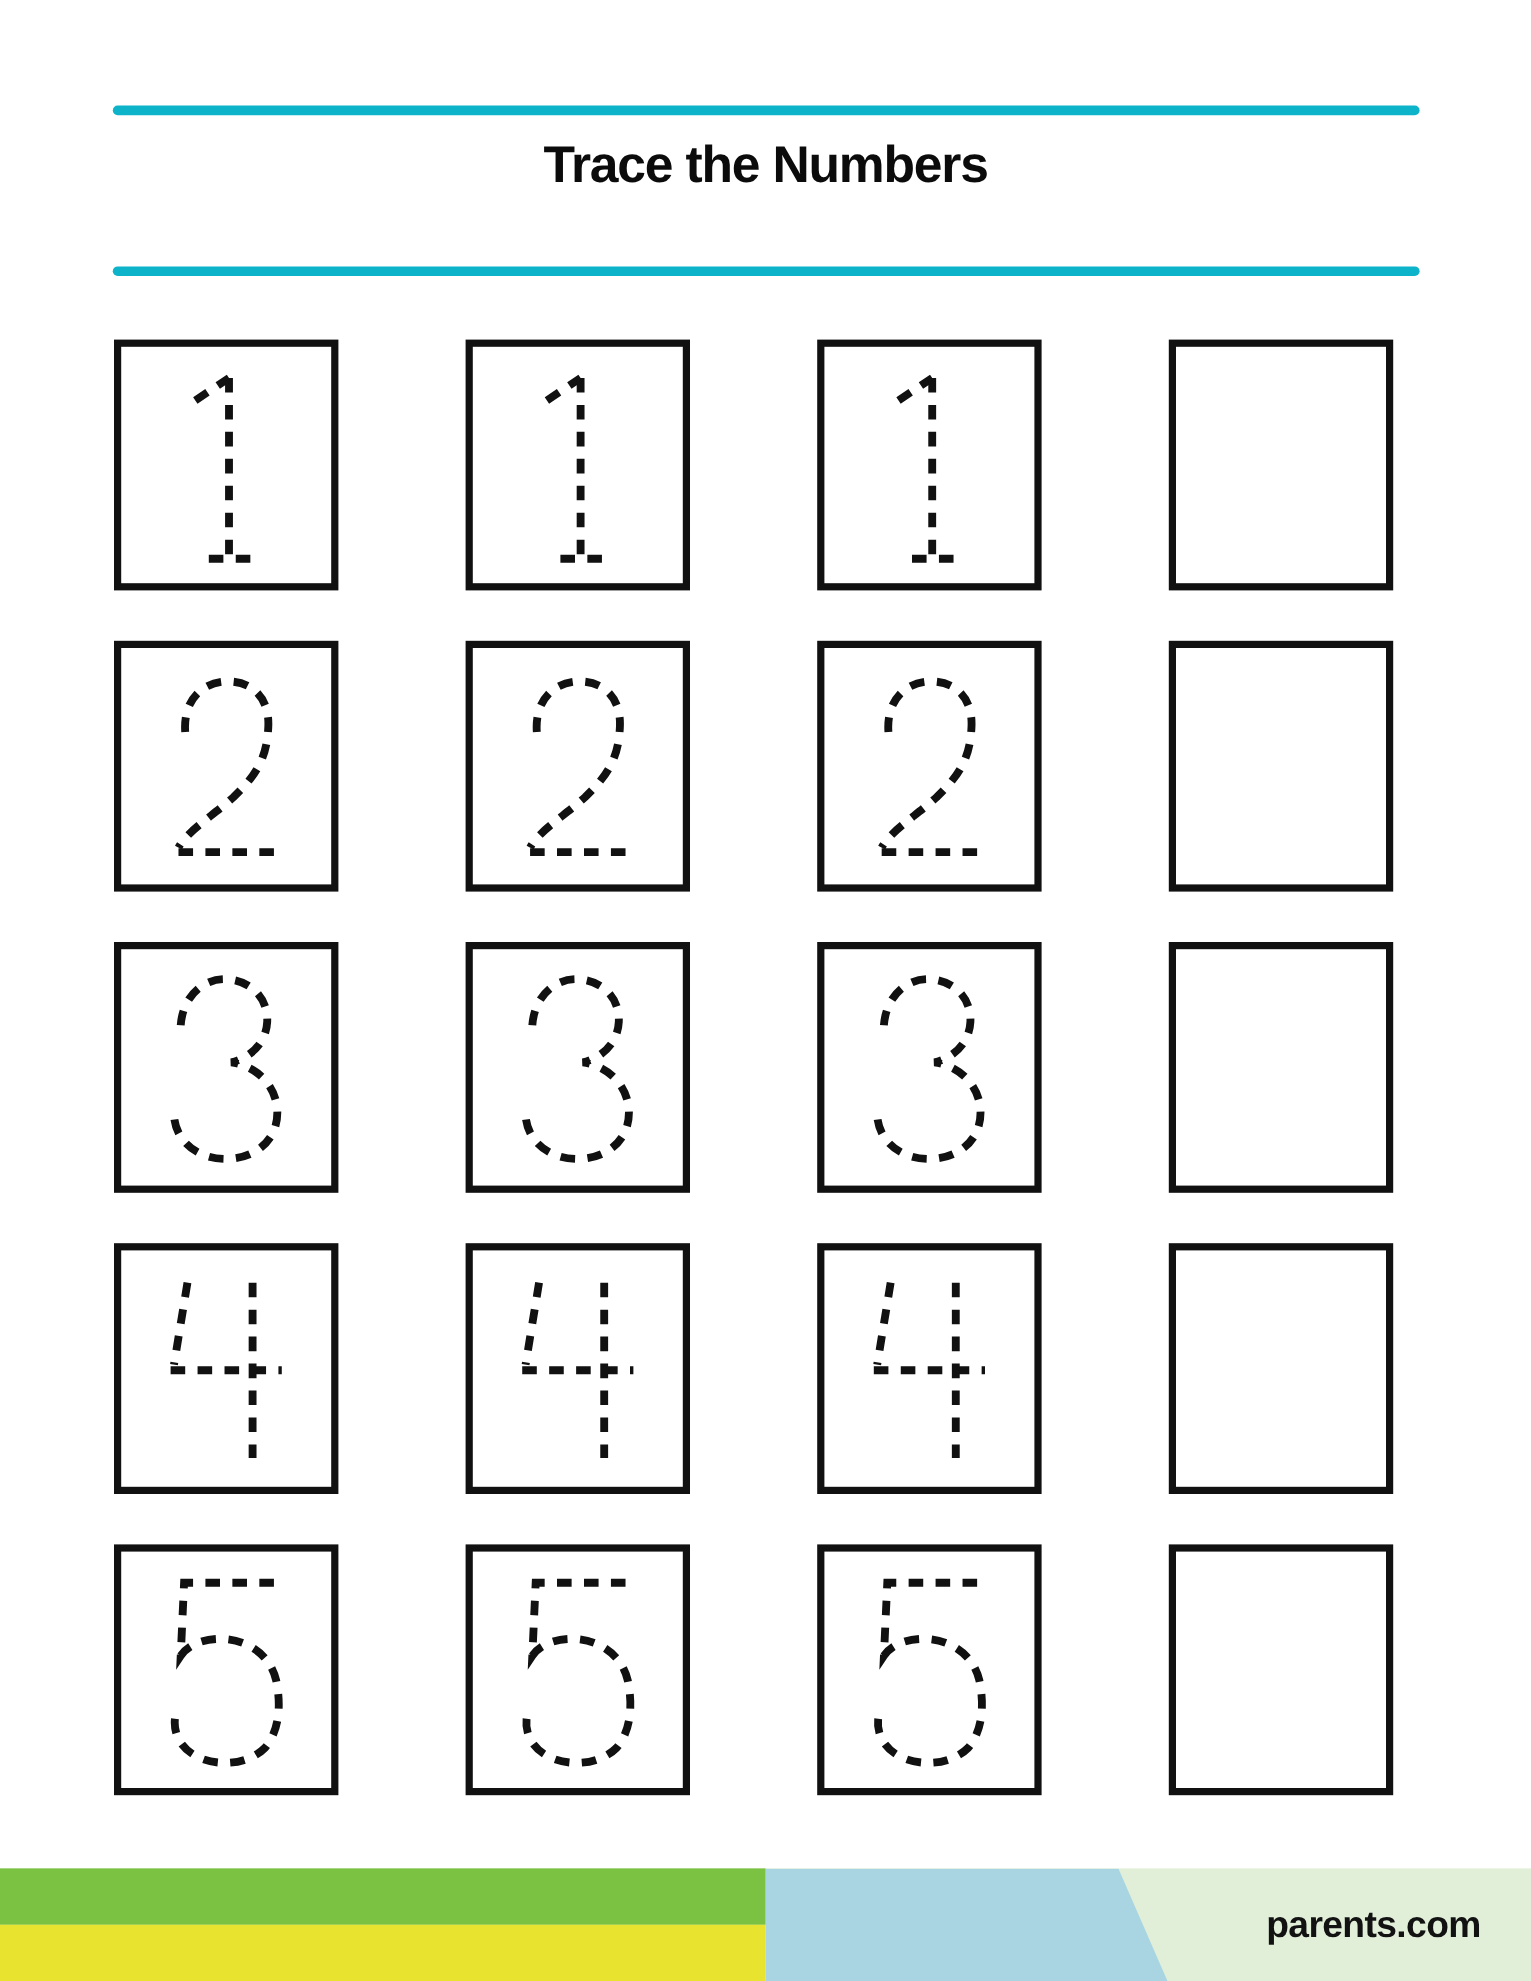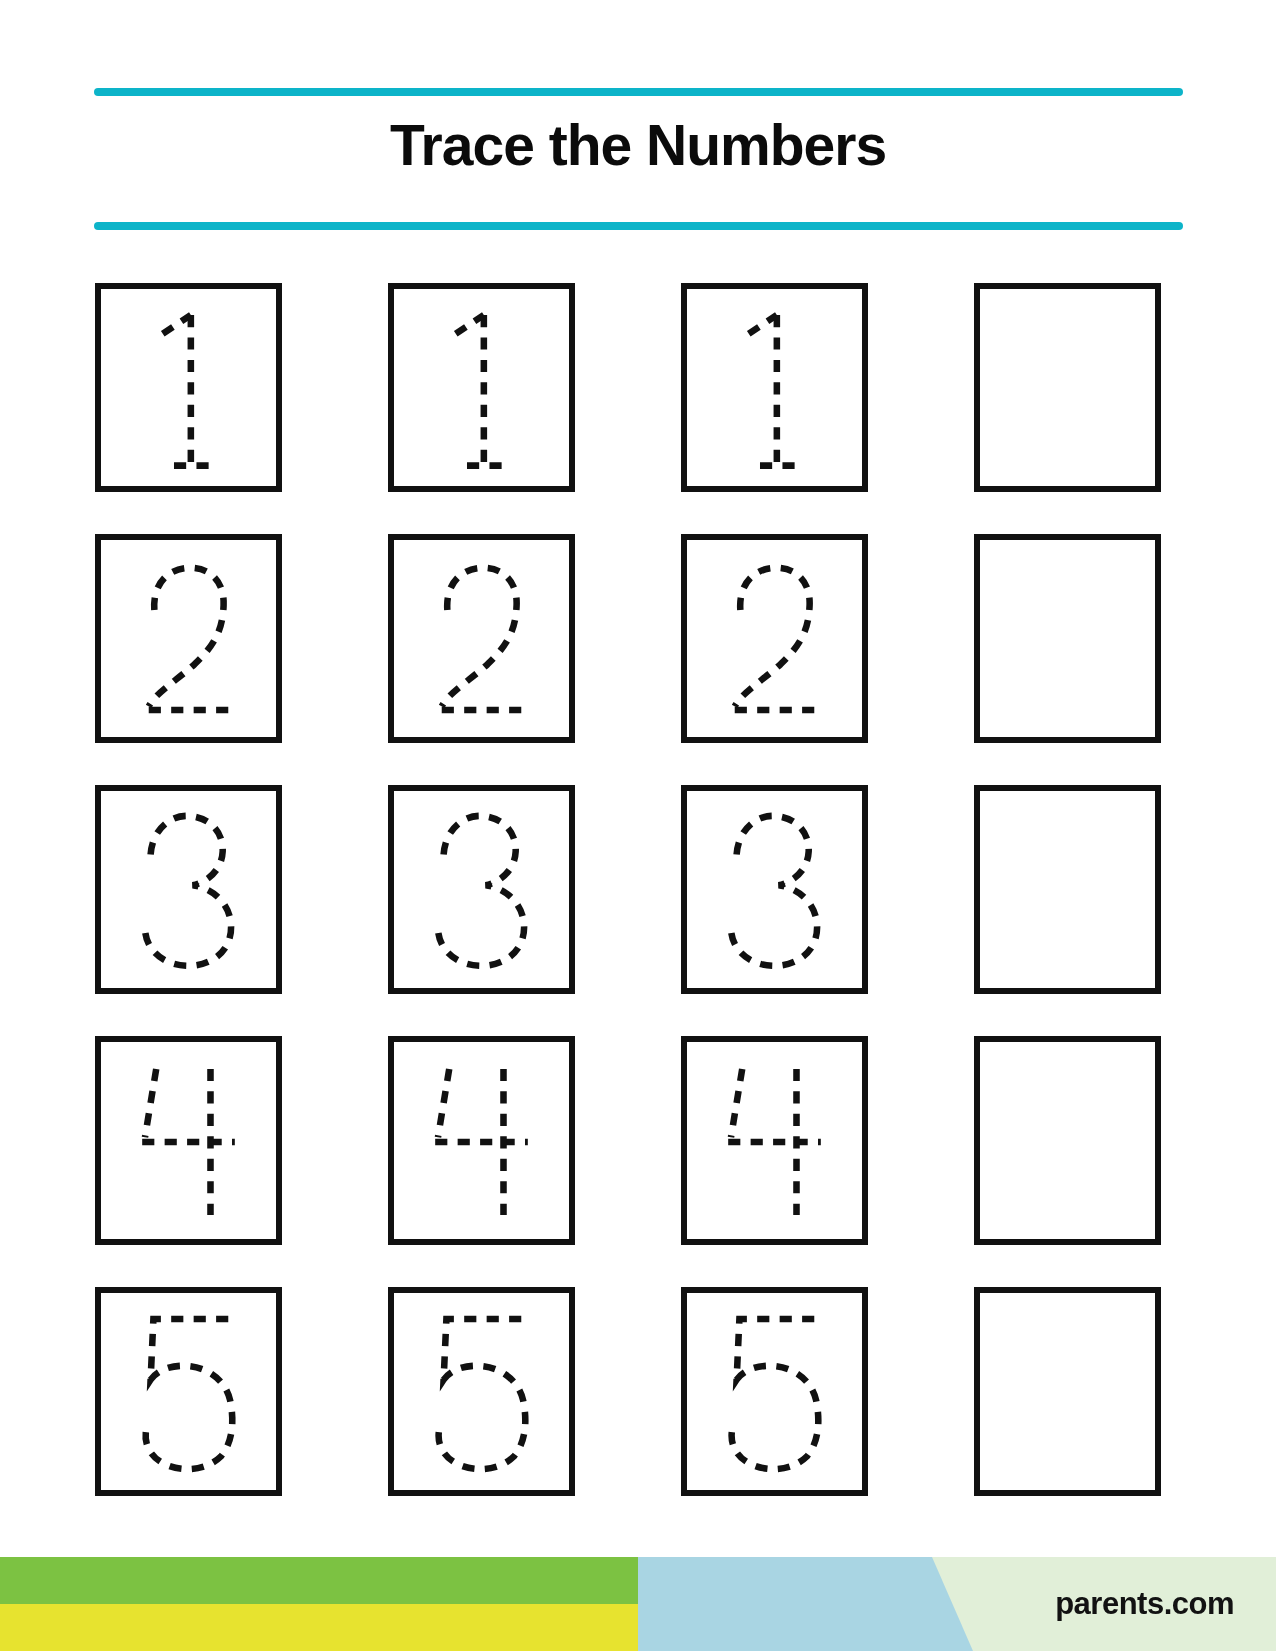--- a/index.html
+++ b/index.html
@@ -13,21 +13,21 @@
   
   .rule{
     position:absolute;left:94px;width:1089px;height:8px;
     border-radius:4px;background:var(--teal,#0db4c9);
   }
   .rule-top{top:88px;}
   .rule-bottom{top:222px;}
   .page-title{
     position:absolute;top:116px;left:0;width:1276px;margin:0;
     text-align:center;
-    font-size:57px;line-height:1.05;font-weight:bold;
+    font-size:43px;line-height:1.05;font-weight:bold;
     letter-spacing:-1px;color:#0b0b0b;
   }
   
   .grid{
     position:absolute;left:95px;top:283px;
     display:grid;
     grid-template-columns:repeat(4,187px);
     grid-auto-rows:209px;
     column-gap:106px;row-gap:42px;
   }

